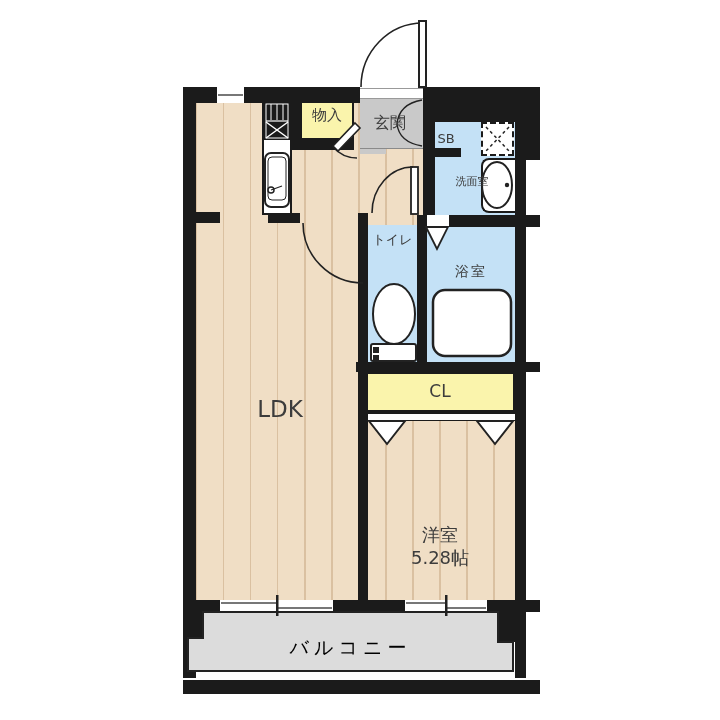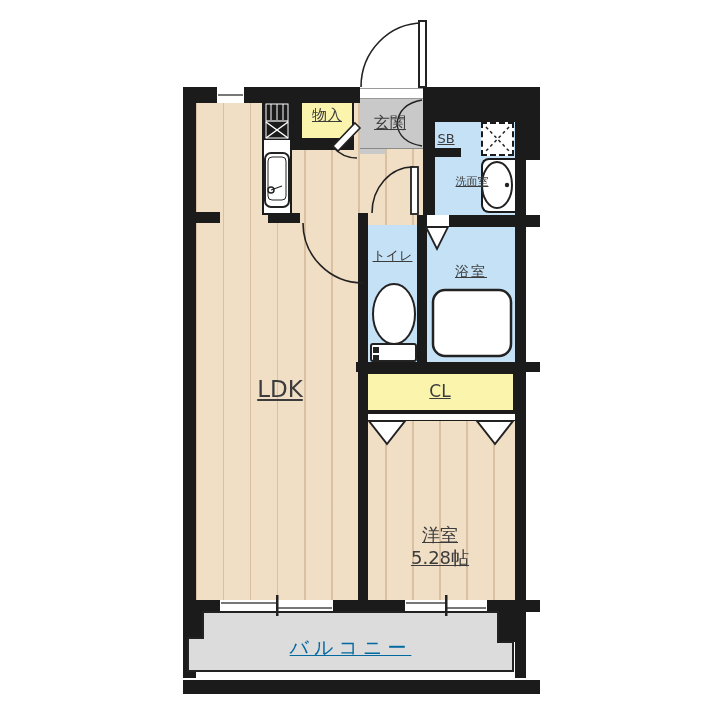--- a/index.html
+++ b/index.html
@@ -1,18 +1,18 @@
 <!DOCTYPE html>
 <html><head>
 <meta charset="utf-8">
 <style>
   html,body{margin:0;padding:0;background:#fff;}
   #plan{position:relative;width:720px;height:720px;background:#fff;overflow:hidden;
         font-family:"DejaVu Sans","Liberation Sans",sans-serif;}
-  #plan div{position:absolute;box-sizing:border-box;text-decoration:underline;}
+  #plan div{position:absolute;box-sizing:border-box;}
   .floor{background-color:#F0DEC5;
          background-image:repeating-linear-gradient(90deg, rgba(196,163,125,.5) 0 1.5px, transparent 1.5px 27px);
          z-index:1;}
   .room{z-index:2;}
   .fixture{z-index:3;}
   .w{background:#1b1b1b;z-index:4;}
   .win{z-index:5;background:#fff;}
   .yellow{background:#FAF4AC;border:2px solid #1b1b1b;}
   .blue{background:#C4E1F6;}
   .gray{background:#C9C9C9;}
@@ -132,25 +132,25 @@
       <line x1="446" y1="608" x2="486" y2="608"></line>
     </g>
     <rect x="276" y="595" width="2.5" height="21" fill="#222"></rect>
     <rect x="445" y="595" width="2.5" height="21" fill="#222"></rect>
   </svg>
 
   <div class="lbl" style="left:300px;top:106px;width:54px;font-size:15px;">物入</div>
   <div class="lbl" style="left:360px;top:113px;width:60px;font-size:16px;">玄関</div>
   <div class="lbl" style="left:431px;top:131px;width:30px;font-size:13px;">SB</div>
   <div class="lbl" style="left:445px;top:175px;width:54px;font-size:11px;">洗面室</div>
-  <div class="lbl" style="left:368px;top:248px;width:49px;font-size:13px;">トイレ</div>
+  <div class="lbl" style="left:368px;top:232px;width:49px;font-size:13px;">トイレ</div>
   <div class="lbl" style="left:427px;top:243px;width:88px;font-size:14px;letter-spacing:2px;margin-top:20px;">浴室</div>
   <div class="lbl" style="left:365px;top:381px;width:150px;font-size:17px;">CL</div>
   <div class="lbl" style="left:205px;top:375px;width:150px;font-size:23px;">
-    <span style="display:block;">LDK</span>
+    <span style="display:block;margin-top:20px;">LDK</span>
   </div>
   <div class="lbl" style="left:375px;top:492px;width:130px;font-size:18px;margin-top:32px;">
     <span style="display:block;">洋室</span>
     <span style="display:block;">5.28帖</span>
   </div>
-  <div class="lbl" style="left:203px;top:636px;width:295px;font-size:19px;letter-spacing:5px;color:#0369a1;">バルコニー</div>
+  <div class="lbl" style="left:203px;top:636px;width:295px;font-size:19px;letter-spacing:5px;color:#000000;">バルコニー</div>
 
 </div>
 
 </body></html>

